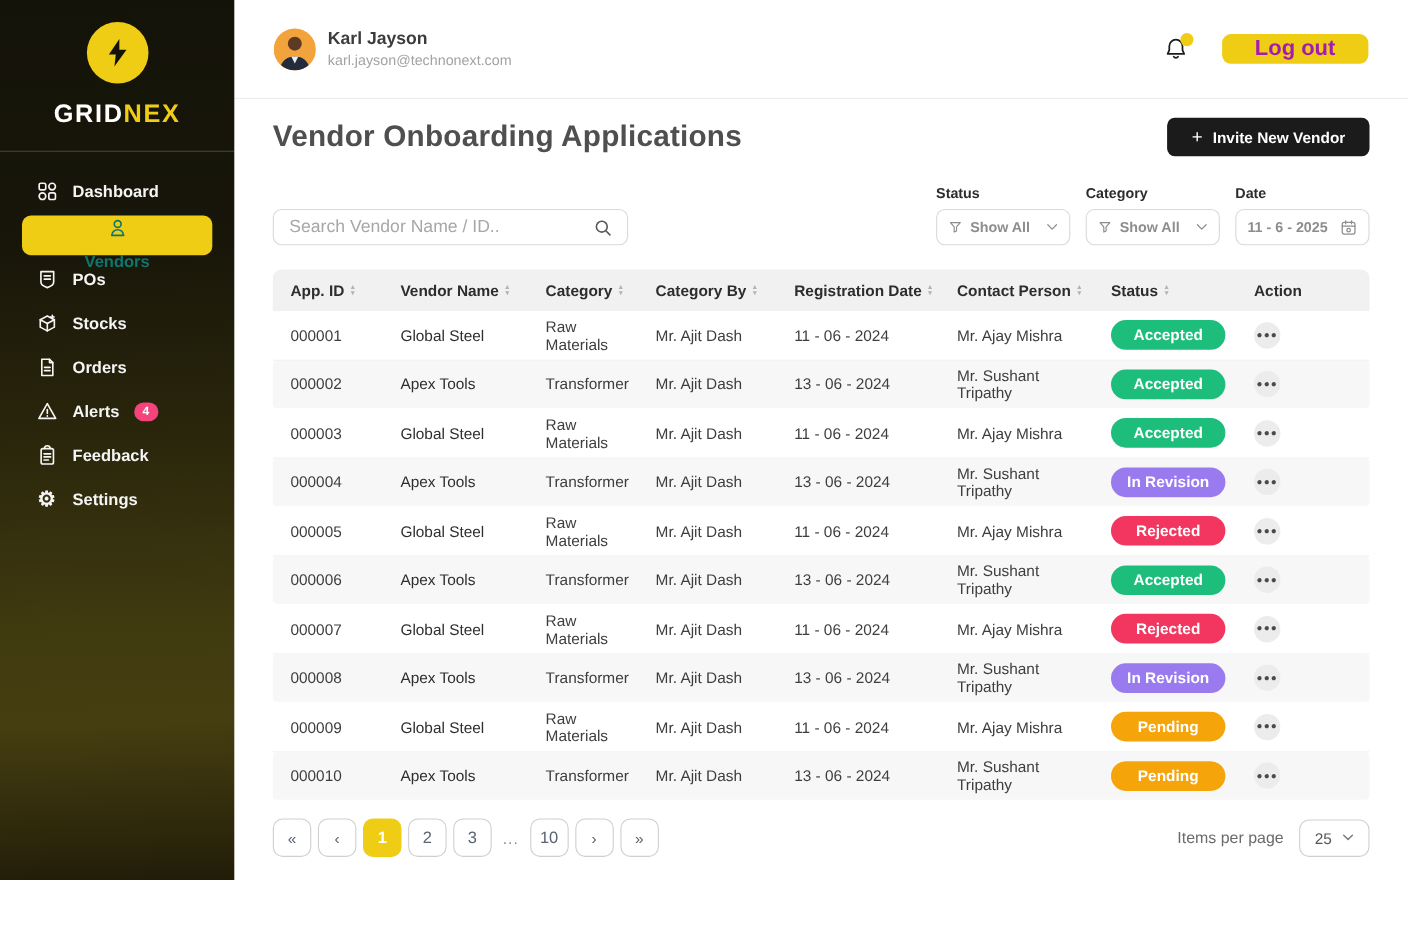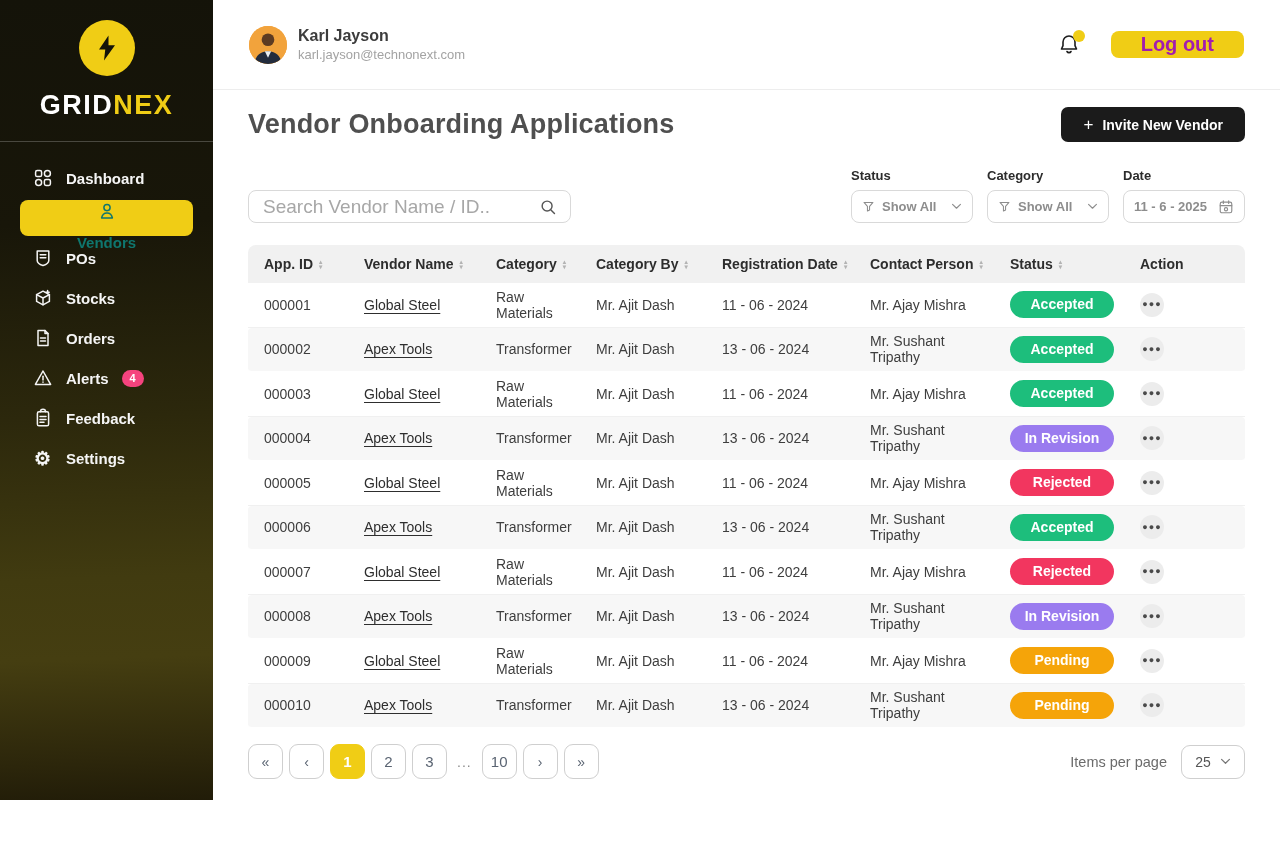--- a/index.html
+++ b/index.html
@@ -10,21 +10,21 @@
   }
   
   .sidebar{
     position:absolute; left:0; top:0; width:213px; height:800px;
     background:linear-gradient(178deg,#141309 0%,#181609 28%,#2c280c 52%,#413b10 72%,#453e11 82%,#2c260b 95%,#211c08 100%);
     z-index:5;
   }
   .logo-wrap{ padding:20px 0 0; text-align:center; }
   .logo-circle{ width:56px; height:56px; border-radius:50%; margin:0 auto; background:var(--yellow); display:flex; align-items:center; justify-content:center; }
   .logo-circle svg{ width:30px; height:30px; }
-  .logo-text{ margin-top:14px; font-size:27px; font-weight:800; letter-spacing:1.5px; color:#fff; }
+  .logo-text{ margin-top:14px; font-size:23px; font-weight:800; letter-spacing:1.5px; color:#fff; }
   .logo-text .accent{ color:var(--yellow); }
   .side-divider{ border-bottom:1px solid rgba(255,255,255,0.22); margin-top:20px; }
   .nav{ padding:14px 0 0; }
   .nav-item{
     display:flex; align-items:center; gap:13px; height:36px; margin:4px 20px;
     padding:0 12px; border-radius:8px; color:#f5f5f5; font-size:15px; font-weight:700; cursor:pointer;
   }
   .nav-item .nav-icon{ width:21px; height:21px; display:flex; align-items:center; justify-content:center; flex:none; }
   .nav-item .nav-icon svg{ width:20px; height:20px; stroke:currentColor; fill:none; stroke-width:1.5; stroke-linecap:round; stroke-linejoin:round; }
   .nav-item.active{ background:var(--yellow); color:#0f766e;flex-direction:column; }
@@ -59,21 +59,21 @@
   }
   .invite .plus{ font-size:17px; font-weight:400; line-height:1; }
   
   .filters{ display:flex; align-items:flex-end; justify-content:space-between; margin-top:26px; }
   .search{
     position:relative; width:323px; height:33px; border:1px solid #d9d9d9; border-radius:8px; background:#fff;
     display:flex; align-items:center;
   }
   .search input{
     border:none; outline:none; background:transparent; flex:1; padding:0 14px; font-family:inherit;
-    font-size:19px; color:#444;
+    font-size:16px; color:#444;
   }
   .search input::placeholder{ color:#a7a7a7; }
   .search .mag{ width:18px; height:18px; margin-right:13px; stroke:#555; fill:none; stroke-width:1.6; stroke-linecap:round; cursor:pointer; }
   .filter-group{ display:flex; gap:14px; }
   .filter{ width:122px; }
   .filter .f-label{ font-size:13px; font-weight:700; color:#2c2c2c; margin-bottom:7px; display:block; }
   .select{
     height:33px; border:1px solid #d9d9d9; border-radius:8px; background:#fff; cursor:pointer;
     display:flex; align-items:center; gap:7px; padding:0 10px; font-size:13px; color:#8d8d8d;
   }
@@ -91,21 +91,21 @@
   .t-head .hc{ display:flex; align-items:center; gap:6px; font-size:14px; font-weight:700; color:#2d2d2d; padding-left:16px; }
   .sort{ display:inline-flex; flex-direction:column; cursor:pointer; }
   .sort i{ font-style:normal; font-size:6.5px; line-height:5.5px; color:#b3b3b3; }
   .t-row{
     display:grid; grid-template-columns:100px 132px 100px 126px 148px 140px 130px 1fr;
     height:44.5px; align-items:center; background:#fff; border-bottom:1px solid #f0f0f0;
   }
   .t-row.alt{ background:#f7f7f7; border-bottom:1px solid #fff; border-radius:4px; }
   .t-row > div{ padding-left:16px; font-size:14px; color:#3e3e3e; }
   .cell-id{ color:#4c4c4c; }
-  .vendor-link{ color:#2e2e2e; text-decoration:underline; text-underline-offset:3px; cursor:pointer; }
+  .vendor-link{ color:#2e2e2e; text-underline-offset:3px; cursor:pointer; }
   .cell-cat{ font-size:13px; }
   .badge{
     display:inline-block; min-width:104px; text-align:center; padding:5px 0 6px; border-radius:15px;
     color:#fff; font-size:14px; font-weight:700; cursor:default;
   }
   .action-btn{
     width:24px; height:24px; border-radius:50%; border:none; background:#ececec; cursor:pointer;
     color:#4a4a4a; font-size:9px; letter-spacing:1px; line-height:1; display:flex; align-items:center; justify-content:center;
     font-family:inherit; font-weight:700;
   }

